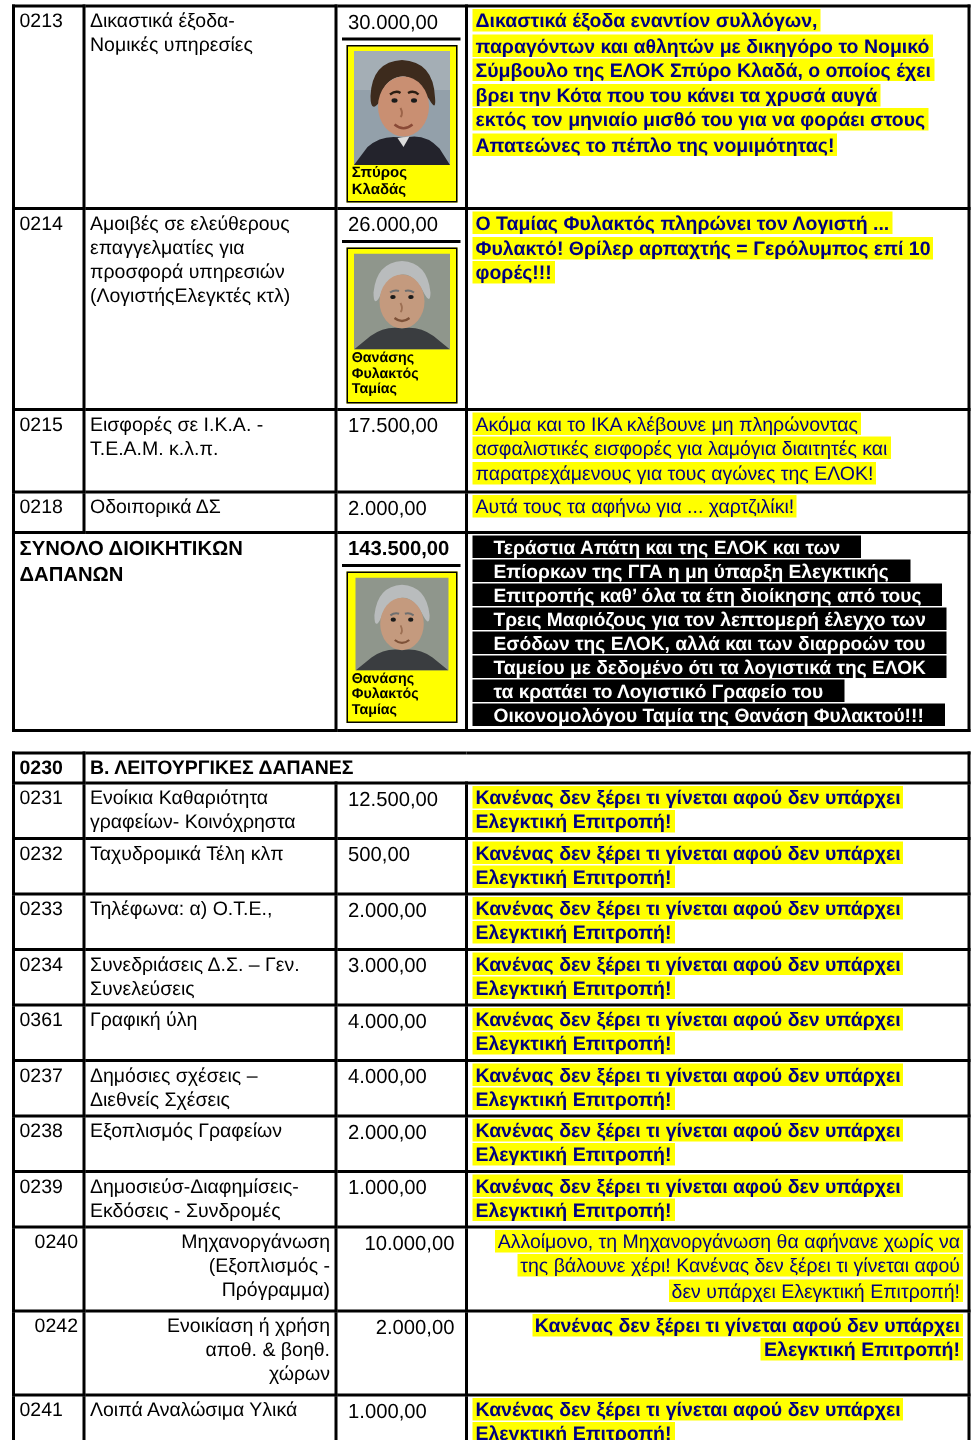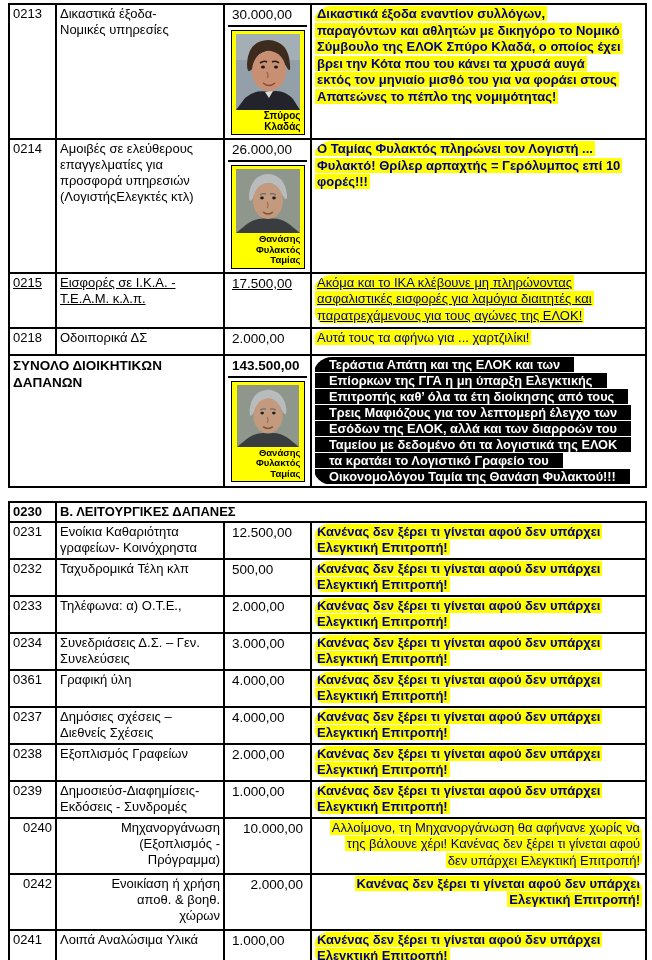--- a/index.html
+++ b/index.html
@@ -10,28 +10,28 @@
   .gap{height:13px;}
   .code{padding-left:5px;font-size:13.5px;margin-top:45px;}
   .desc{white-space:pre-line;font-size:13.5px;line-height:17px;}
   .amt-cell{padding:0;}
   .amt{padding:1px 4px 2px;font-size:13.5px;}
   .amt.u{border-bottom:2px solid #000;}
   .amt.b{font-weight:bold;}
   .photo-wrap{display:flex;justify-content:center;padding:3px 0 2px;}
   .photo{border:1px solid #000;background:#ffff00;padding:3px 3px 1px;width:66px;}
   .photo svg{display:block;width:100%;}
-  .cap{font-weight:bold;font-size:9.5px;line-height:10.5px;text-align:right;white-space:pre-line;padding:1px 0;color:#000;}
-  .com{padding:1px 1px;border-radius:21px;}
+  .cap{font-weight:bold;font-size:9.5px;line-height:10.5px;text-align:left;white-space:pre-line;padding:1px 0;color:#000;}
+  .com{padding:1px 1px;}
   .hl{background:#ffff00;color:#000080;font-weight:bold;font-size:13px;line-height:16.5px;white-space:pre-line;padding:0 2px;-webkit-box-decoration-break:clone;box-decoration-break:clone;}
   .hl.reg{font-weight:normal;}
   .blk{background:#000;color:#fff;font-weight:bold;font-size:12.8px;line-height:15.4px;white-space:pre-line;padding:0 14px;-webkit-box-decoration-break:clone;box-decoration-break:clone;}
   .tot{font-weight:bold;font-size:13.5px;line-height:17px;white-space:pre-line;margin-top:17px;}
   .sec{font-weight:bold;font-size:13.5px;}
-  tr.r213{height:124px;} tr.r214{height:128px;} tr.r215{height:55px;text-decoration:underline;} tr.r218{height:27px;padding-left:32px;} tr.rtot1{height:125px;}
+  tr.r213{height:124px;} tr.r214{height:128px;} tr.r215{height:55px;} tr.r218{height:27px;padding-left:32px;} tr.rtot1{height:125px;}
   tr.rh2{height:15px;} tr.r231{height:32px;} tr.rstd{height:37px;} tr.rbig{height:56px;text-align:right;}
 </style>
 </head>
 <body>
 
 <div class="doc">
 
   <table class="t">
     <colgroup>
         <col style="width:47px">

